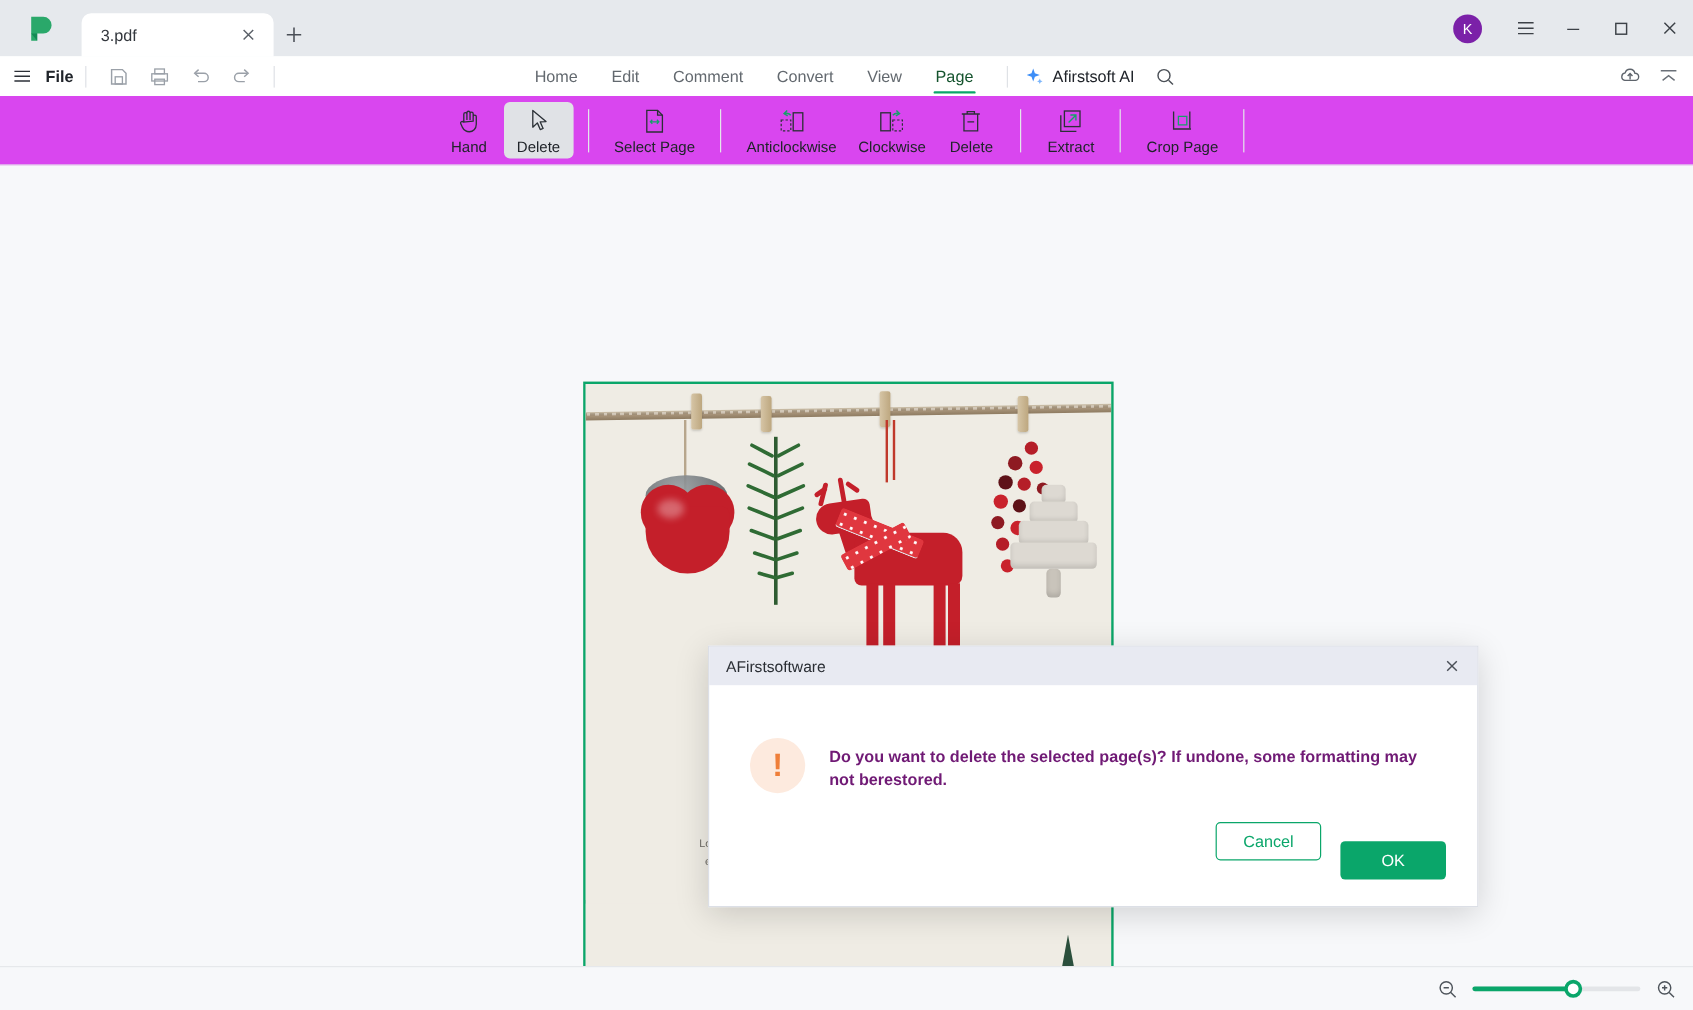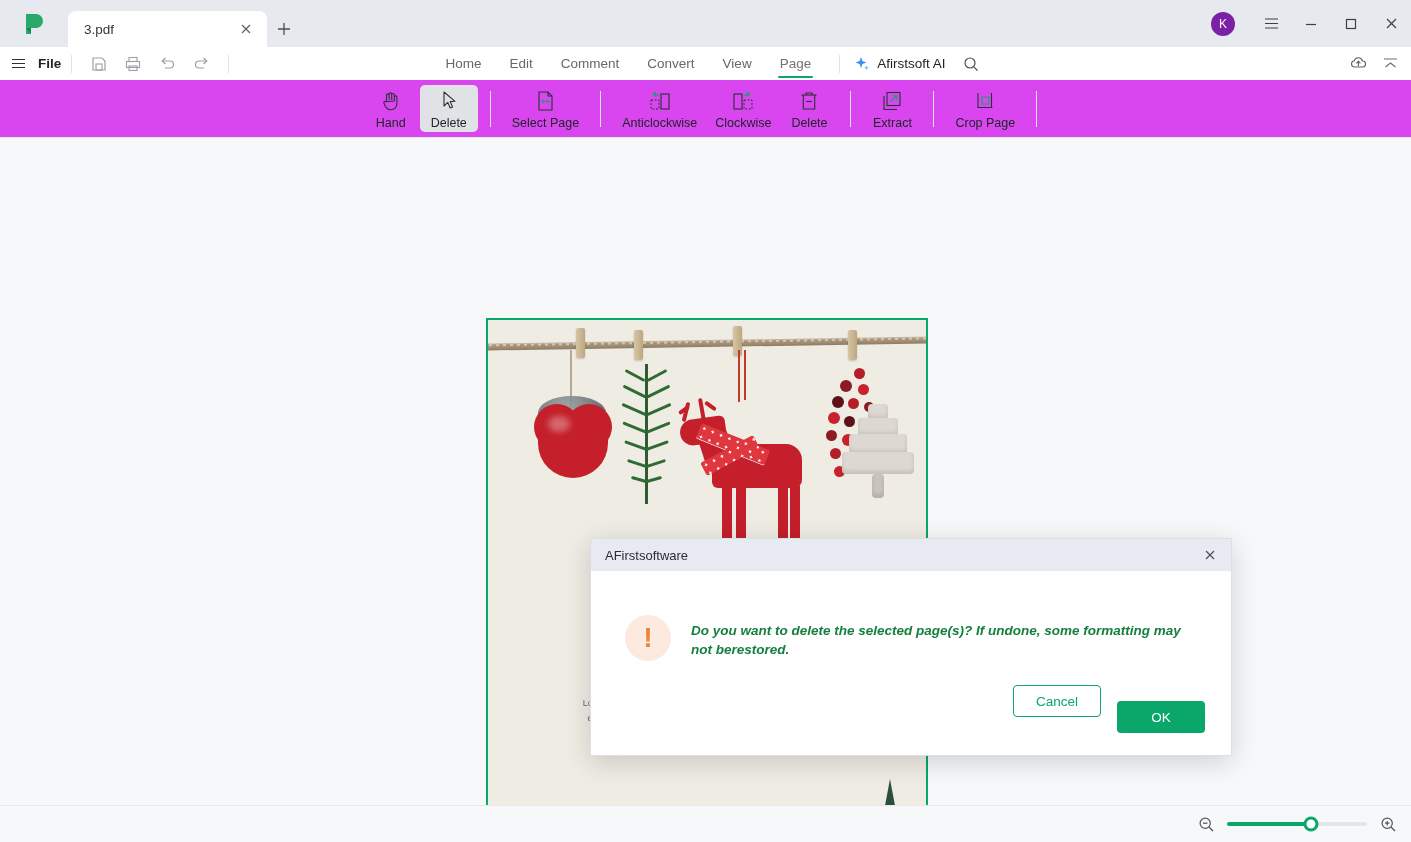--- a/index.html
+++ b/index.html
@@ -11,21 +11,21 @@
   }
   .app { position: relative; width: 1411px; height: 842px; display: flex; flex-direction: column; }
 
   
   .titlebar {
     height: 47px; background: #e6e9ed; display: flex; align-items: flex-end;
     position: relative; flex: none;
   }
   .logo-wrap { width: 68px; height: 47px; display: flex; align-items: center; justify-content: center; }
   .tab {
-    width: 199px; height: 36px; background: #ffffff; border-radius: 8px 8px 0 0;
+    width: 160px; height: 36px; background: #ffffff; border-radius: 8px 8px 0 0;
     display: flex; align-items: center; padding: 0 10px 0 16px; position: relative;
   }
   .tab-title { font-size: 13.5px; color: #33373d; flex: 1; }
   .tab-close {
     width: 22px; height: 22px; display: flex; align-items: center; justify-content: center;
     border-radius: 4px; color: #5b6169;
   }
   .newtab {
     width: 34px; height: 36px; display: flex; align-items: center; justify-content: center;
     color: #4a4f57;
@@ -53,21 +53,21 @@
   .qicon { width: 34px; height: 26px; display: flex; align-items: center; justify-content: center; color: #9aa0a8; }
 
   .tabs {
     position: absolute; left: 0; right: 0; height: 33px;
     display: flex; align-items: center; justify-content: center; gap: 0px;
   }
   .mtab {
     font-size: 13.5px; color: #63696f; padding: 0 14px; height: 33px;
     display: flex; align-items: center; position: relative;
   }
-  .mtab.active { color: #737373; text-align: right; }
+  .mtab.active { color: #14532d; text-align: right; }
   .mtab.active::after {
     content: ""; position: absolute; left: 12px; right: 12px; bottom: 2px;
     height: 2px; background: #0aa66a; border-radius: 1px;
   }
   .ai-sep { width: 1px; height: 18px; background: #dfe2e6; margin: 0 14px; }
   .ai-item { display: flex; align-items: center; gap: 7px; font-size: 13.5px; color: #20242a; }
   .search-ic { margin-left: 18px; color: #4b5057; display:flex; align-items:center; }
 
   .menu-right { position: absolute; right: 8px; top: 0; height: 33px; display: flex; align-items: center; gap: 6px; }
   .mr-ic { width: 26px; height: 26px; display: flex; align-items: center; justify-content: center; color: #6a7078; }
@@ -192,21 +192,21 @@
     gap: 28px;
   }
   .modal-title { font-size: 13px; color: #2a2e34; flex:1; }
   .modal-close { width: 26px; height: 26px; display:flex; align-items:center; justify-content:center; color:#4a4f57; }
   .modal-body { display:flex; padding: 44px 30px 0 34px; gap: 20px; }
   .warn {
     width: 46px; height: 46px; border-radius: 50%; background:#fdeade;
     display:flex; align-items:center; justify-content:center; flex:none;
   }
   .warn-mark { color:#ef7f3a; font-size: 27px; font-weight: bold; line-height: 1; }
-  .modal-msg { font-size: 13.5px; color: #15803d; font-weight: bold; line-height: 19px; padding-top: 6px; font-style: italic; }
+  .modal-msg { font-size: 13.5px; color: #701a75; font-weight: bold; line-height: 19px; padding-top: 6px; }
   .modal-foot { display:flex; justify-content:flex-end; gap: 16px; padding: 24px 26px 0 0; }
   .btn {
     width: 88px; height: 32px; border-radius: 4px; font-size: 13.5px;
     display:flex; align-items:center; justify-content:center;
   }
   .btn-cancel { background:#fff; border:1px solid #0aa66a; color:#0aa66a; }
   .btn-ok { background:#0aa66a; color:#fff;margin-top:16px; }
 </style>
 </head>
 <body>

